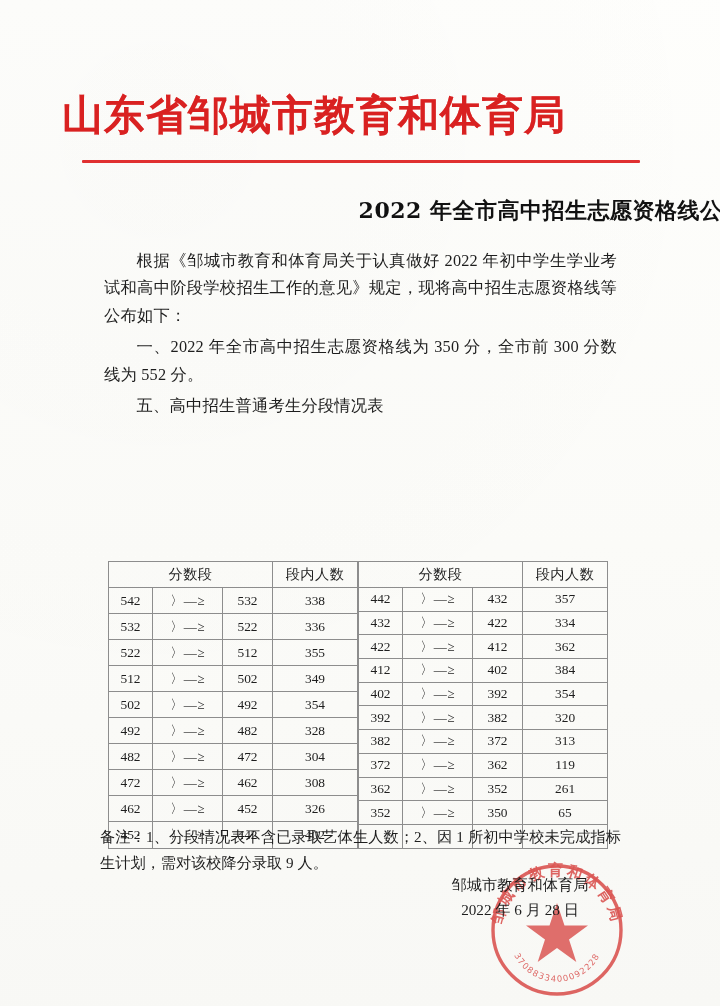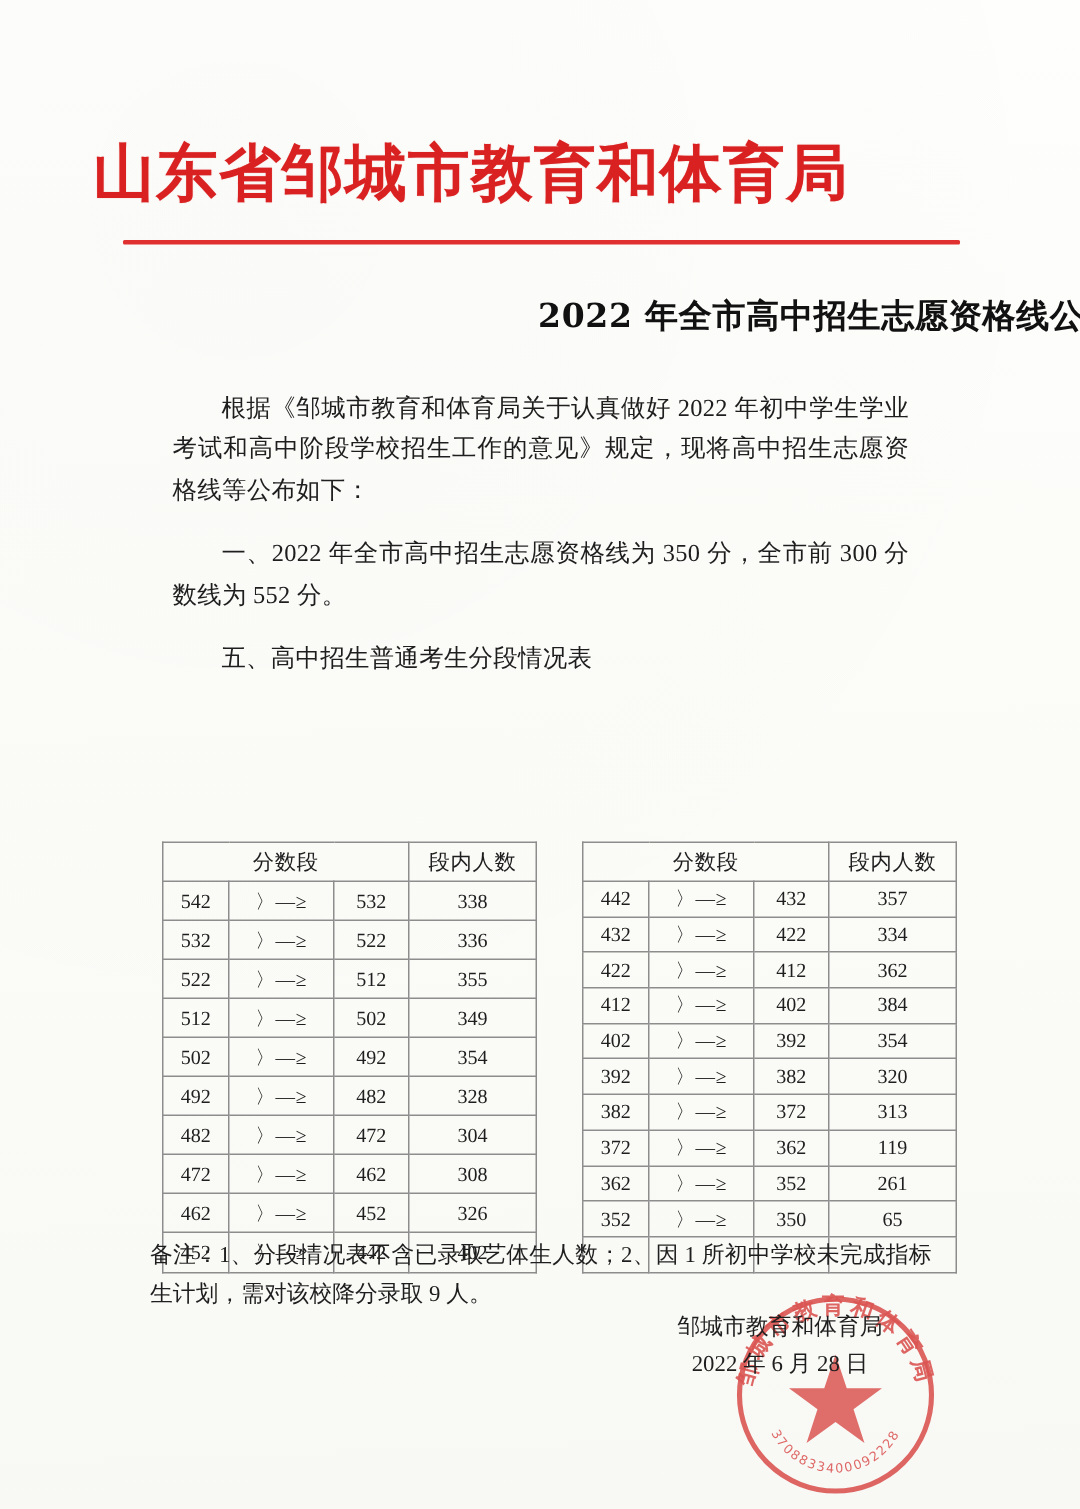--- a/index.html
+++ b/index.html
@@ -79,32 +79,31 @@
     top: 243px;
     width: 521px;
     font-size: 16.3px;
     line-height: 27.4px;
     text-align: justify;
     text-justify: inter-ideograph;
     color: #1e1e1e;
     letter-spacing: 0.2px;
   }
   .para {
-    margin: 15px;
+    margin: 4px;
     text-indent: 2em;
   }
 
   
   .tables-wrap {
     position: absolute;
     left: 108px;
     top: 561px;
     width: 528px;
     display: flex;
-    gap: 30px;
   }
   table.score-table {
     border-collapse: collapse;
     width: 249px;
     table-layout: fixed;
     font-size: 13.4px;
     color: #1e1e1e;
   }
   table.score-table th,
   table.score-table td {

